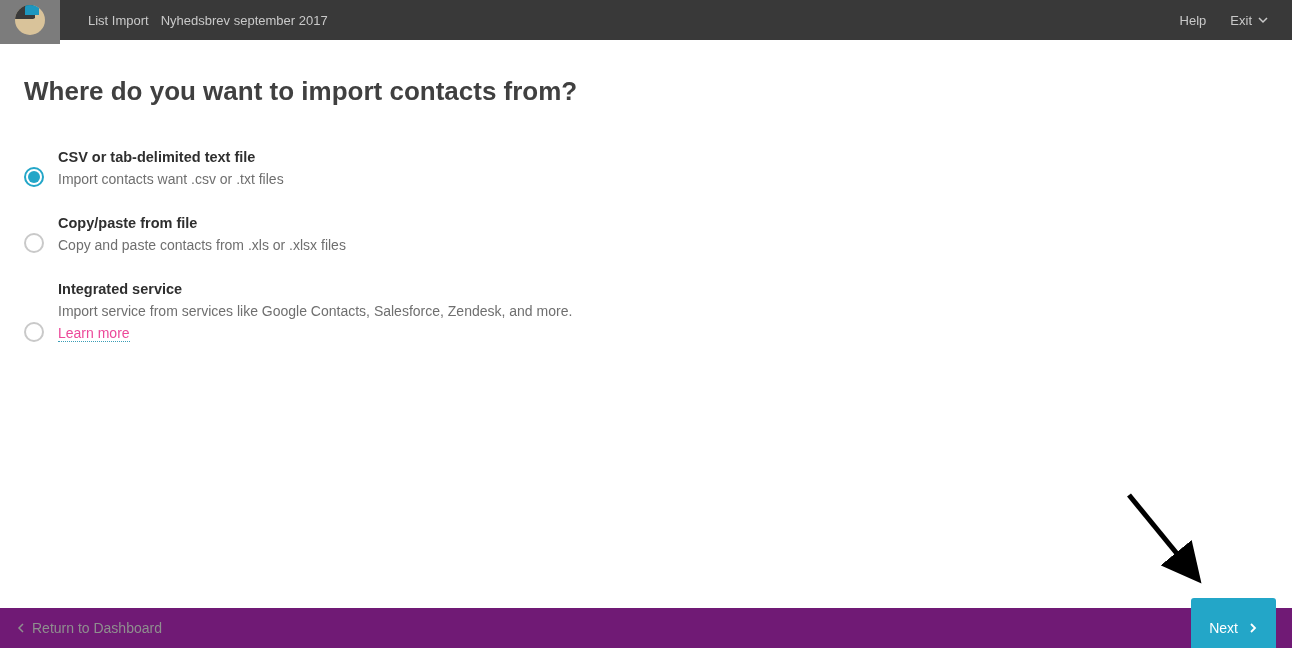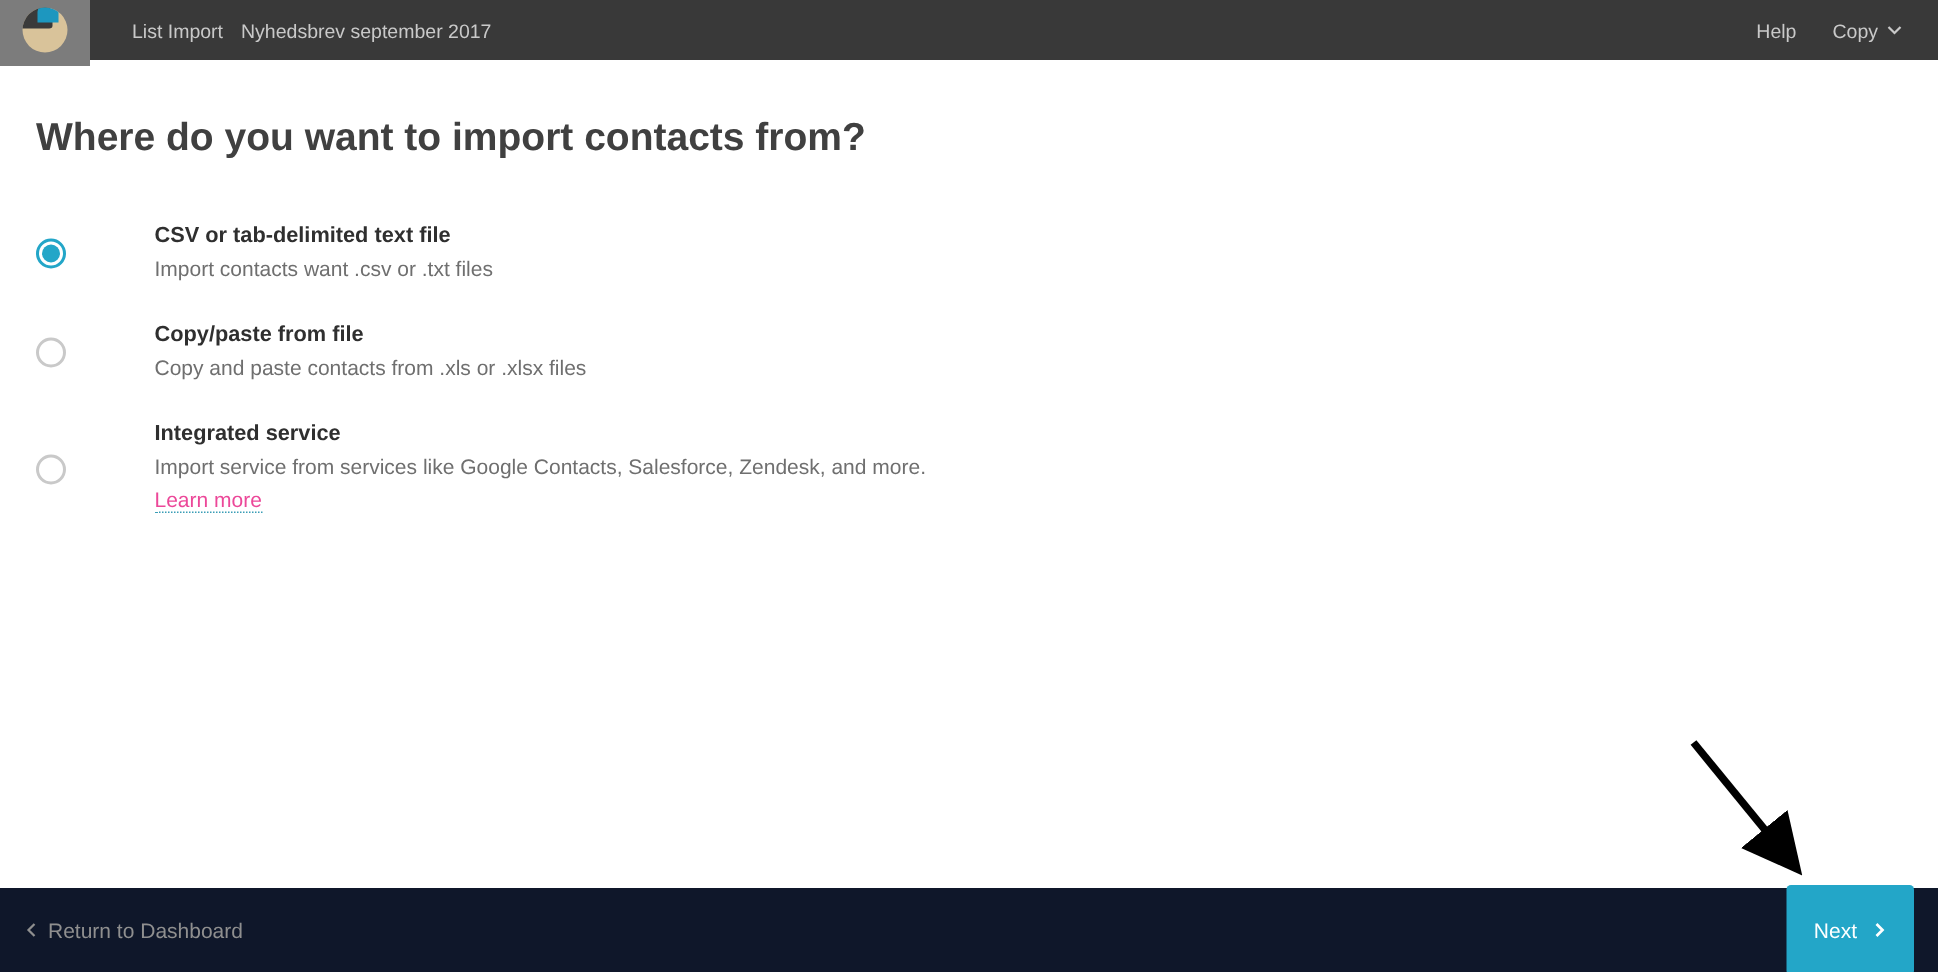--- a/index.html
+++ b/index.html
@@ -84,23 +84,22 @@
       padding: 36px 24px 0 24px;
     }
     h1.page-title {
       font-size: 26px;
       font-weight: 600;
       color: #404040;
       margin-bottom: 42px;
     }
     .option {
       display: flex;
-      align-items: center;
+      align-items: flex-end;
       margin-bottom: 28px;
-      gap: 45px;
     }
     .radio {
       width: 20px;
       height: 20px;
       border: 2px solid #c9c9c9;
       border-radius: 50%;
       margin-right: 14px;
       margin-top: 1px;
       flex-shrink: 0;
       position: relative;
@@ -136,22 +135,22 @@
       font-size: 14px;
       color: #ec4899;
       border-bottom: 1px dotted #3a9db6;
       cursor: pointer;
     }
     .bottombar {
       position: absolute;
       left: 0;
       right: 0;
       bottom: 0;
-      height: 56px;
-      background: #0f172a;
+      height: 40px;
+      background: #701a75;
       display: flex;
       align-items: center;
       padding: 0 16px;
       color: #8f8f8f;
       font-size: 14px;
       margin-top: 21px;
     }
     .return {
       display: flex;
       align-items: center;
@@ -196,21 +195,21 @@
   <div class="logo-wrap">
     <div class="logo-inner"></div>
   </div>
   <div class="crumb">List Import</div>
   <div class="crumb2">Nyhedsbrev september 2017</div>
   <div class="top-spacer"></div>
   <div class="top-link">
     <span>Help</span>
   </div>
   <div class="top-link">
-    <span>Copy</span>
+    <span>Exit</span>
     <span class="chev">
       <svg class="chev-svg" viewBox="0 0 10 10">
           <path d="M1 3 L5 7 L9 3" stroke="#c9c9c9" stroke-width="1.5" fill="none"></path>
         </svg>
     </span>
   </div>
 </div>
 
 <div class="content">
   <h1 class="page-title">Where do you want to import contacts from?</h1>

